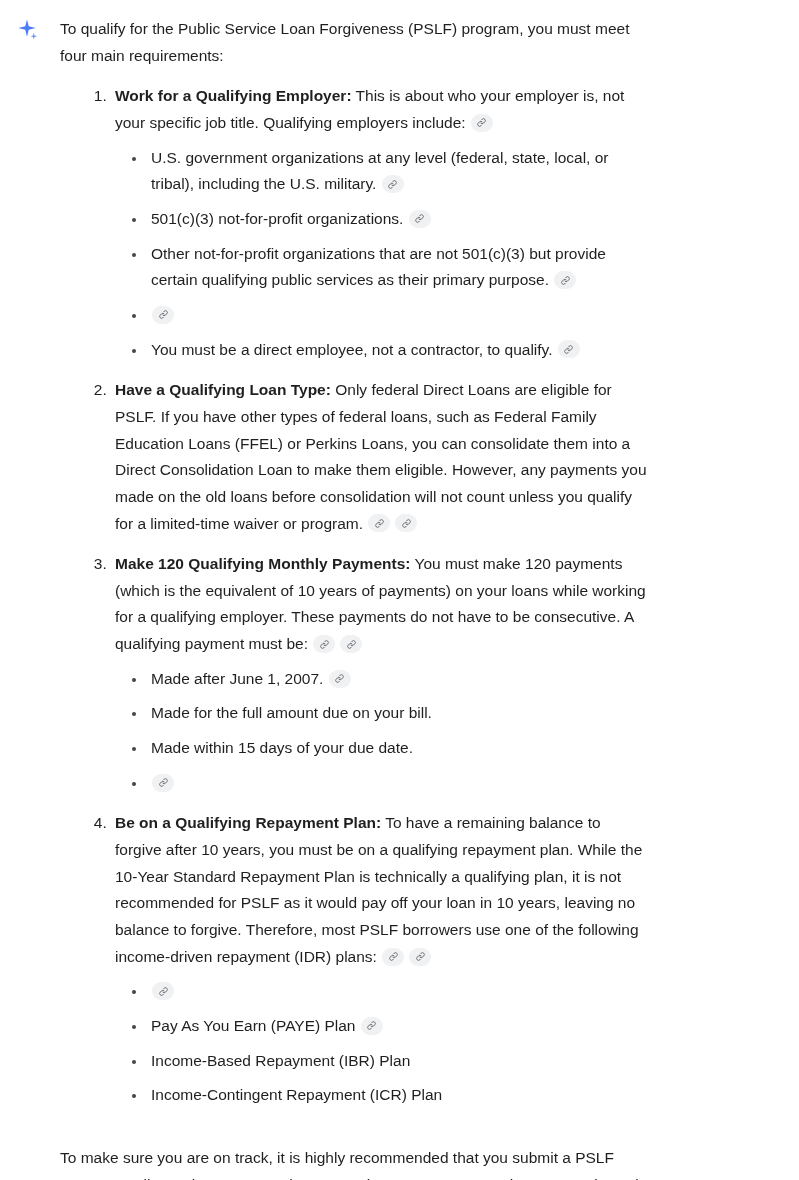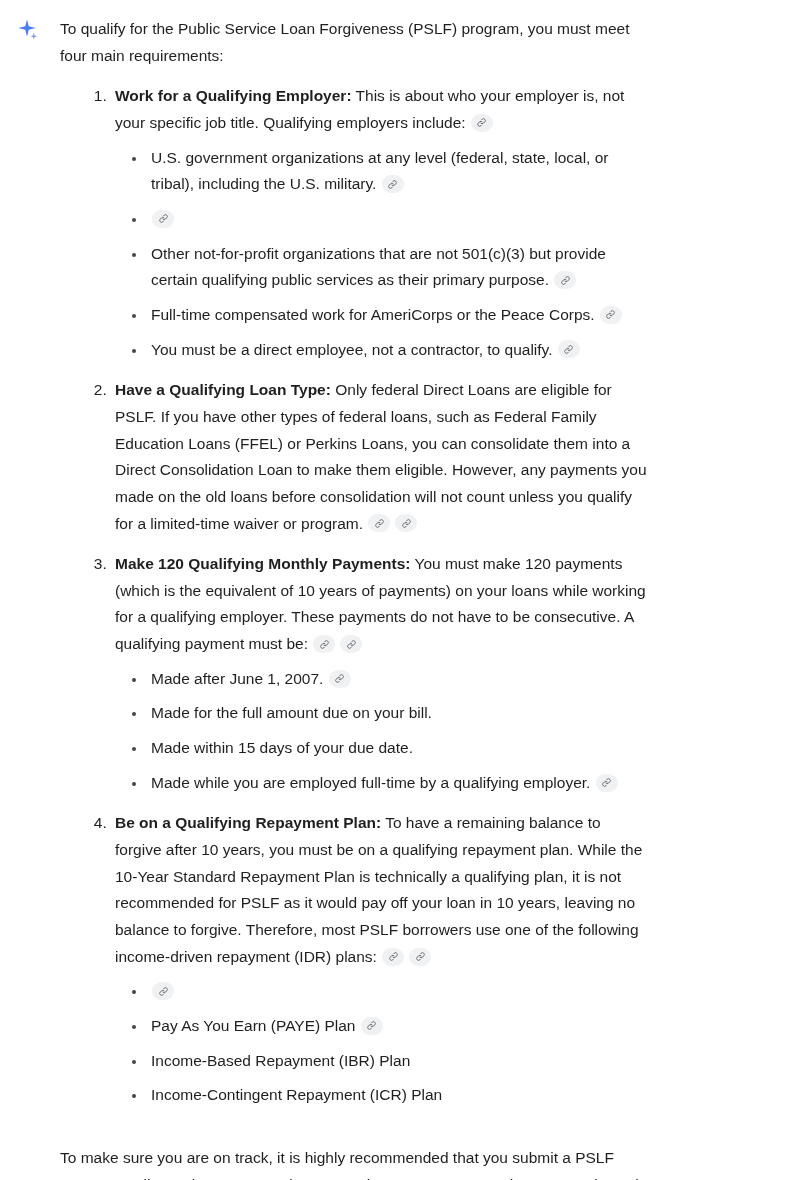--- a/index.html
+++ b/index.html
@@ -111,37 +111,37 @@
         </span>
       <ul class="sub-list">
         <li><span>U.S. government organizations at any level (federal, state, local, or tribal), including the U.S. military.</span>
           <span class="cite">
               <svg width="11" height="11" viewBox="0 0 24 24">
                 <path d="M10.6 13.4a4 4 0 0 0 5.7 0l2.8-2.8a4 4 0 1 0-5.7-5.7l-1.3 1.3" fill="none" stroke="#5f6368" stroke-width="2" stroke-linecap="round"></path>
                 <path d="M13.4 10.6a4 4 0 0 0-5.7 0l-2.8 2.8a4 4 0 1 0 5.7 5.7l1.3-1.3" fill="none" stroke="#5f6368" stroke-width="2" stroke-linecap="round"></path>
               </svg>
             </span>
         </li>
+        <li><span>501(c)(3) not-for-profit organizations.</span>
+          <span class="cite">
+              <svg width="11" height="11" viewBox="0 0 24 24">
+                <path d="M10.6 13.4a4 4 0 0 0 5.7 0l2.8-2.8a4 4 0 1 0-5.7-5.7l-1.3 1.3" fill="none" stroke="#5f6368" stroke-width="2" stroke-linecap="round"></path>
+                <path d="M13.4 10.6a4 4 0 0 0-5.7 0l-2.8 2.8a4 4 0 1 0 5.7 5.7l1.3-1.3" fill="none" stroke="#5f6368" stroke-width="2" stroke-linecap="round"></path>
+              </svg>
+            </span>
+        </li>
+        <li><span>Other not-for-profit organizations that are not 501(c)(3) but provide certain qualifying public services as their primary purpose.</span>
+          <span class="cite">
+              <svg width="11" height="11" viewBox="0 0 24 24">
+                <path d="M10.6 13.4a4 4 0 0 0 5.7 0l2.8-2.8a4 4 0 1 0-5.7-5.7l-1.3 1.3" fill="none" stroke="#5f6368" stroke-width="2" stroke-linecap="round"></path>
+                <path d="M13.4 10.6a4 4 0 0 0-5.7 0l-2.8 2.8a4 4 0 1 0 5.7 5.7l1.3-1.3" fill="none" stroke="#5f6368" stroke-width="2" stroke-linecap="round"></path>
+              </svg>
+            </span>
+        </li>
         <li>
-          <span class="cite">
-              <svg width="11" height="11" viewBox="0 0 24 24">
-                <path d="M10.6 13.4a4 4 0 0 0 5.7 0l2.8-2.8a4 4 0 1 0-5.7-5.7l-1.3 1.3" fill="none" stroke="#5f6368" stroke-width="2" stroke-linecap="round"></path>
-                <path d="M13.4 10.6a4 4 0 0 0-5.7 0l-2.8 2.8a4 4 0 1 0 5.7 5.7l1.3-1.3" fill="none" stroke="#5f6368" stroke-width="2" stroke-linecap="round"></path>
-              </svg>
-            </span>
-        </li>
-        <li><span>Other not-for-profit organizations that are not 501(c)(3) but provide certain qualifying public services as their primary purpose.</span>
-          <span class="cite">
-              <svg width="11" height="11" viewBox="0 0 24 24">
-                <path d="M10.6 13.4a4 4 0 0 0 5.7 0l2.8-2.8a4 4 0 1 0-5.7-5.7l-1.3 1.3" fill="none" stroke="#5f6368" stroke-width="2" stroke-linecap="round"></path>
-                <path d="M13.4 10.6a4 4 0 0 0-5.7 0l-2.8 2.8a4 4 0 1 0 5.7 5.7l1.3-1.3" fill="none" stroke="#5f6368" stroke-width="2" stroke-linecap="round"></path>
-              </svg>
-            </span>
-        </li>
-        <li><span>Full-time compensated work for AmeriCorps or the Peace Corps.</span>
           <span class="cite">
               <svg width="11" height="11" viewBox="0 0 24 24">
                 <path d="M10.6 13.4a4 4 0 0 0 5.7 0l2.8-2.8a4 4 0 1 0-5.7-5.7l-1.3 1.3" fill="none" stroke="#5f6368" stroke-width="2" stroke-linecap="round"></path>
                 <path d="M13.4 10.6a4 4 0 0 0-5.7 0l-2.8 2.8a4 4 0 1 0 5.7 5.7l1.3-1.3" fill="none" stroke="#5f6368" stroke-width="2" stroke-linecap="round"></path>
               </svg>
             </span>
         </li>
         <li><span>You must be a direct employee, not a contractor, to qualify.</span>
           <span class="cite">
               <svg width="11" height="11" viewBox="0 0 24 24">
@@ -185,21 +185,21 @@
         <li><span>Made after June 1, 2007.</span>
           <span class="cite">
               <svg width="11" height="11" viewBox="0 0 24 24">
                 <path d="M10.6 13.4a4 4 0 0 0 5.7 0l2.8-2.8a4 4 0 1 0-5.7-5.7l-1.3 1.3" fill="none" stroke="#5f6368" stroke-width="2" stroke-linecap="round"></path>
                 <path d="M13.4 10.6a4 4 0 0 0-5.7 0l-2.8 2.8a4 4 0 1 0 5.7 5.7l1.3-1.3" fill="none" stroke="#5f6368" stroke-width="2" stroke-linecap="round"></path>
               </svg>
             </span>
         </li>
         <li><span>Made for the full amount due on your bill.</span></li>
         <li><span>Made within 15 days of your due date.</span></li>
-        <li><span>Made while you are employed full-time by a qualifying employer.</span>
+        <li>
           <span class="cite">
               <svg width="11" height="11" viewBox="0 0 24 24">
                 <path d="M10.6 13.4a4 4 0 0 0 5.7 0l2.8-2.8a4 4 0 1 0-5.7-5.7l-1.3 1.3" fill="none" stroke="#5f6368" stroke-width="2" stroke-linecap="round"></path>
                 <path d="M13.4 10.6a4 4 0 0 0-5.7 0l-2.8 2.8a4 4 0 1 0 5.7 5.7l1.3-1.3" fill="none" stroke="#5f6368" stroke-width="2" stroke-linecap="round"></path>
               </svg>
             </span>
         </li>
       </ul>
     </li>
 

